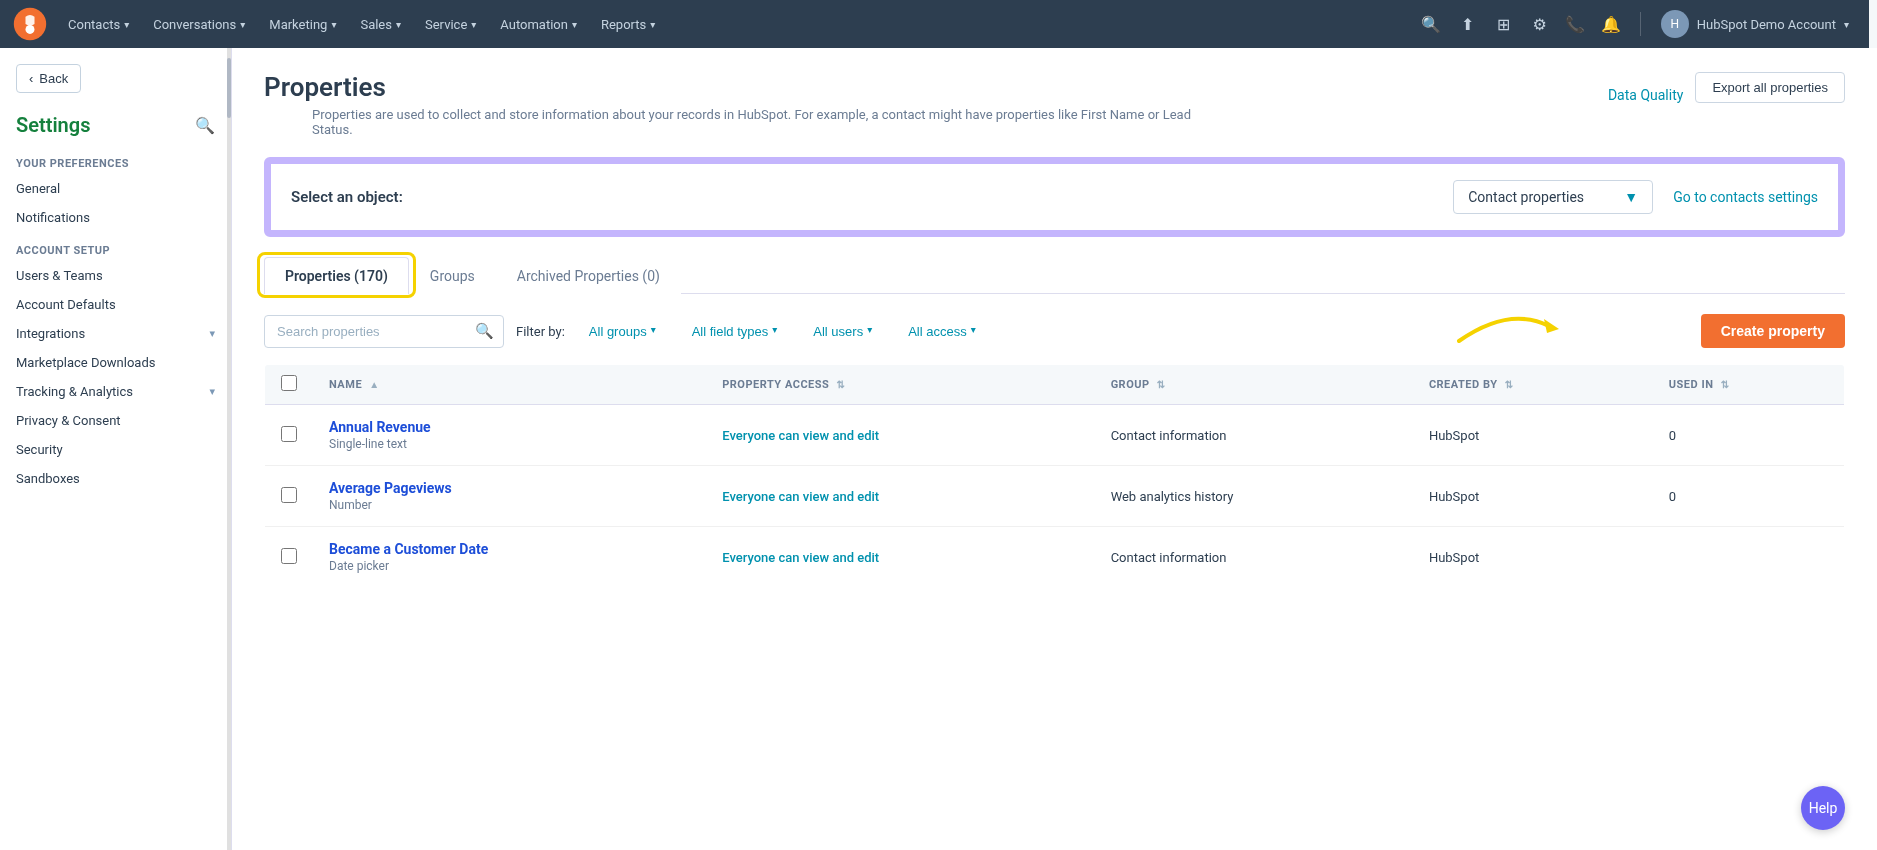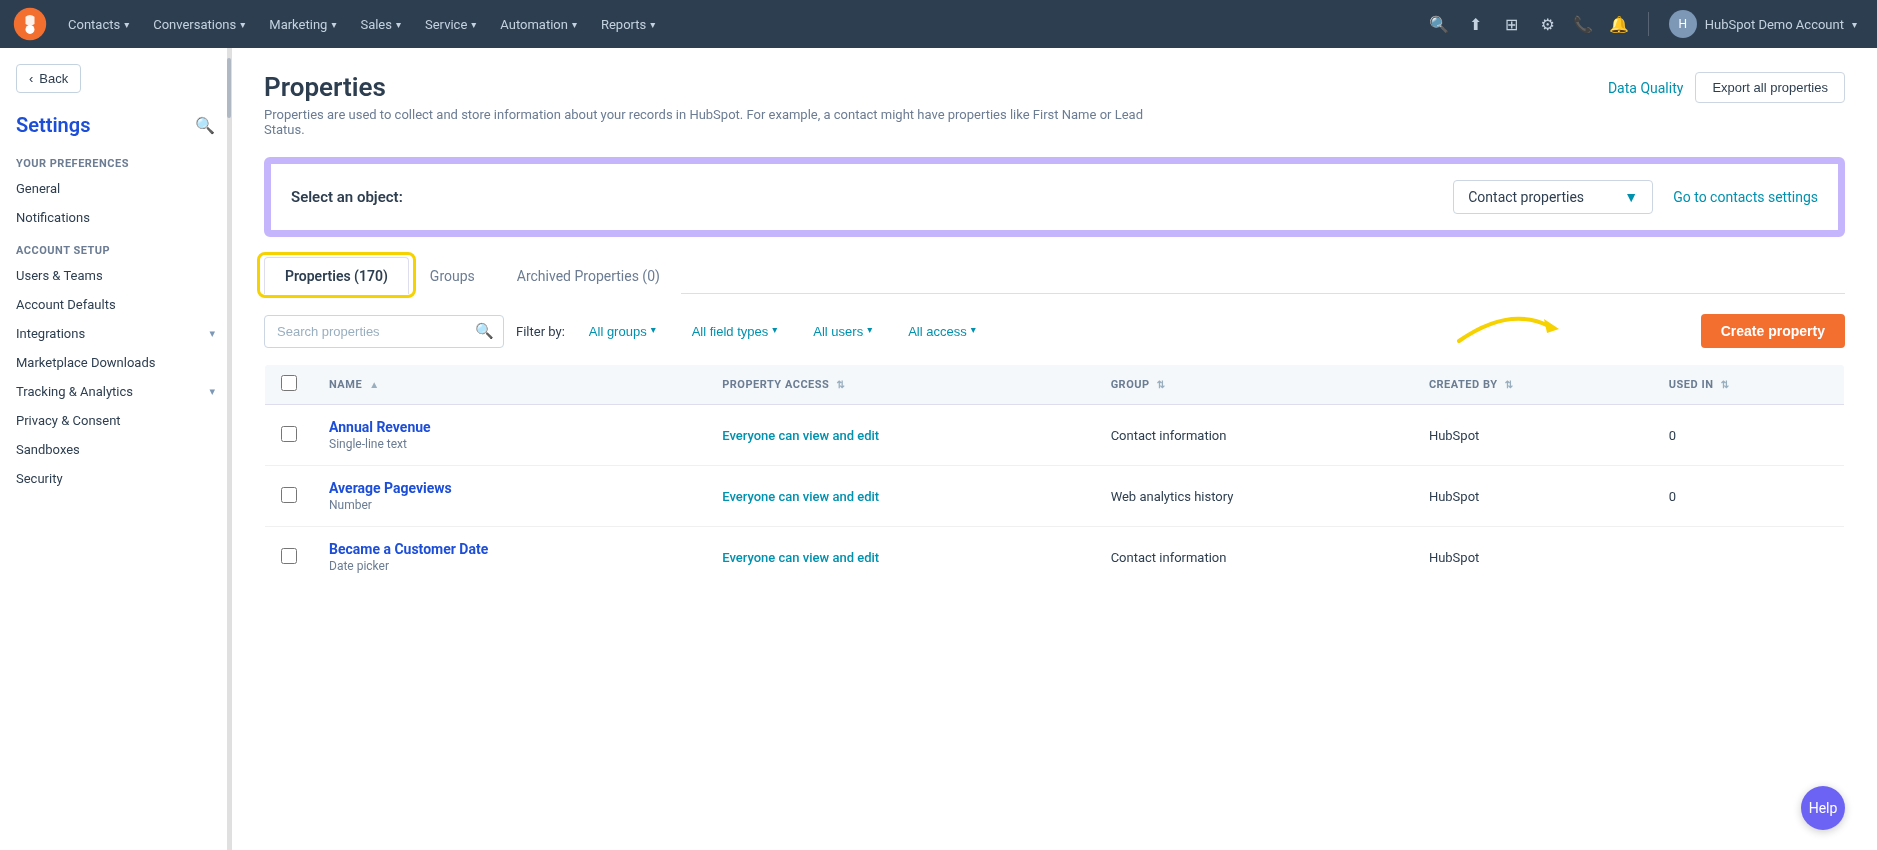--- a/index.html
+++ b/index.html
@@ -7,21 +7,21 @@
 
     
     .top-nav {
       background: #2d3e50;
       height: 48px;
       display: flex;
       align-items: center;
       padding: 0 12px;
       gap: 0;
       position: fixed;
-      top: 0; left: 0; right: 0;
+      top: 0; left: 0; right: 8px;
       z-index: 100;
     }
     .top-nav-logo {
       width: 36px;
       height: 36px;
       margin-right: 8px;
       flex-shrink: 0;
     }
     .nav-item {
       color: #c4d2df;
@@ -129,21 +129,21 @@
     }
     .settings-header {
       display: flex;
       align-items: center;
       justify-content: space-between;
       padding: 12px 16px 8px;
     }
     .settings-title {
       font-size: 20px;
       font-weight: 600;
-      color: #1d4ed8;
+      color: #15803d;
     }
     .settings-search-icon {
       color: #7c98b6;
       cursor: pointer;
       font-size: 16px;
     }
     .sidebar-section-label {
       font-size: 11px;
       font-weight: 700;
       color: #6b7c93;
@@ -175,21 +175,21 @@
       align-items: flex-start;
       margin-bottom: 4px;
     }
     .page-title {
       font-size: 26px;
       font-weight: 600;
       color: #2d3e50;
     }
     .page-header-actions {
       display: flex;
-      align-items: center;
+      align-items: flex-end;
       gap: 12px;
     }
     .data-quality-link {
       color: #0091ae;
       font-size: 14px;
       cursor: pointer;
       text-decoration: none;
     }
     .export-btn {
       padding: 7px 16px;
@@ -198,20 +198,21 @@
       background: #fff;
       font-size: 13px;
       color: #2d3e50;
       cursor: pointer;
     }
     .page-description {
       font-size: 13px;
       color: #6b7c93;
       margin-bottom: 20px;
       max-width: 900px;
+      margin-left: 48px;
     }
 
     
     .select-object-row {
       display: flex;
       align-items: center;
       justify-content: space-between;
       background: #fff;
       border: 7px solid #c4b5fd;
       border-radius: 6px;
@@ -536,24 +537,24 @@
       <span>Marketplace Downloads</span>
     </div>
     <div class="sidebar-item">
       <span>Tracking &amp; Analytics</span>
       <span class="sidebar-item-chevron">▾</span>
     </div>
     <div class="sidebar-item">
       <span>Privacy &amp; Consent</span>
     </div>
     <div class="sidebar-item">
+      <span>Security</span>
+    </div>
+    <div class="sidebar-item">
       <span>Sandboxes</span>
-    </div>
-    <div class="sidebar-item">
-      <span>Security</span>
     </div>
   </aside>
 
   <main class="main">
     <div class="page-header">
       <h1 class="page-title">Properties</h1>
       <div class="page-header-actions">
         <a class="data-quality-link">Data Quality</a>
         <button class="export-btn">Export all properties</button>
       </div>

